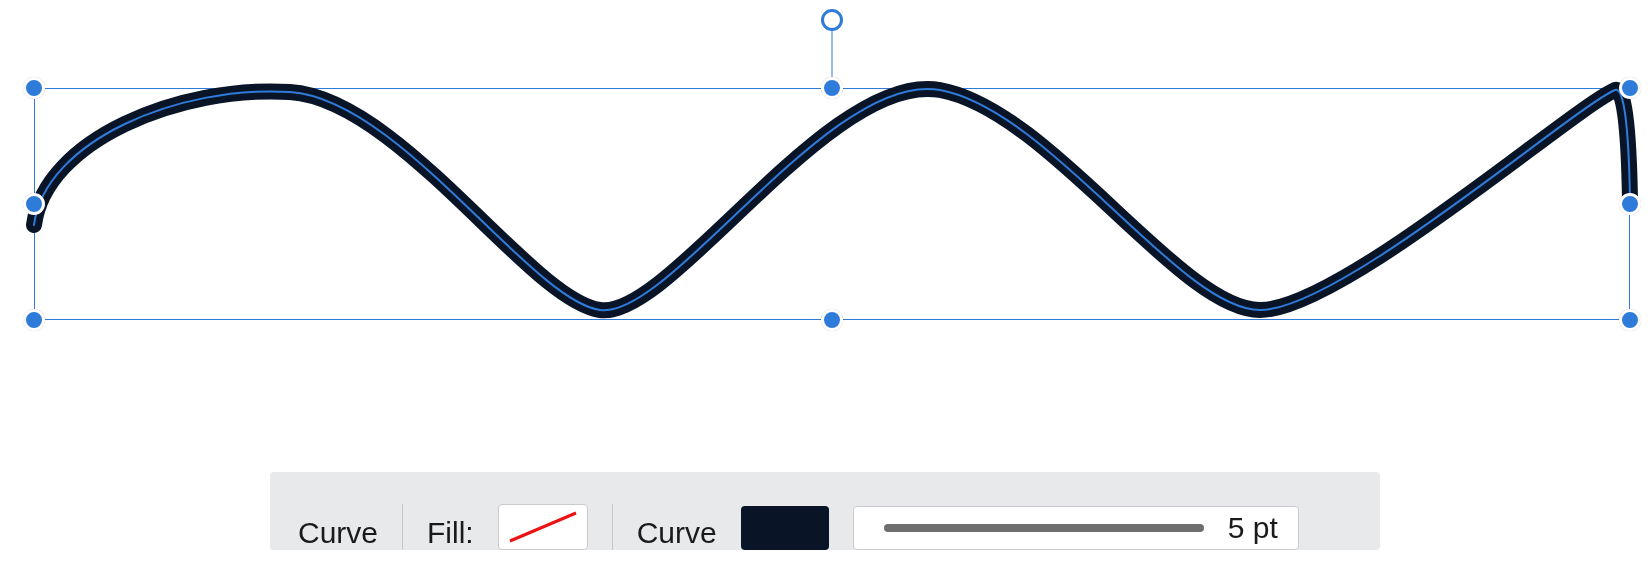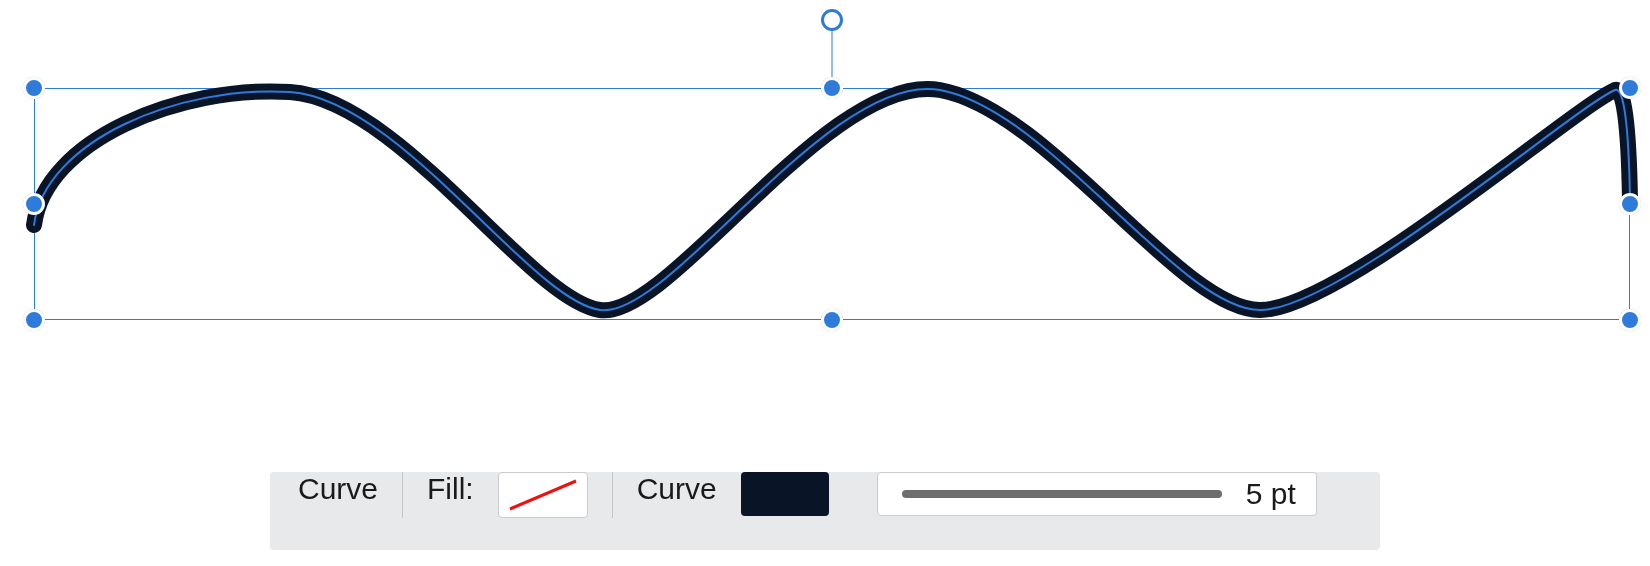--- a/index.html
+++ b/index.html
@@ -70,21 +70,21 @@
     display: flex;
     justify-content: center;
   }
   .toolbar {
     margin-top: 92px; 
     height: 78px;
     width: 1110px;
     background: #e8e9eb;
     border-radius: 4px;
     display: flex;
-    align-items: flex-start;
+    align-items: flex-end;
     gap: 24px;
     padding: 0 28px;
     box-sizing: border-box;
     font-size: 30px;
   }
 
   .sep {
     width: 1px;
     height: 46px;
     background: #c4c6c9;
@@ -105,30 +105,29 @@
 
   .stroke-swatch {
     width: 88px;
     height: 44px;
     border-radius: 4px;
     cursor: pointer;
   }
 
   .stroke-sample {
     height: 44px;
-    padding: 0 20px 0 24px;
+    padding: 0 20px 0 30px;
     background: #ffffff;
     border: 1px solid #c9cbce;
     border-radius: 4px;
     display: flex;
     align-items: center;
     gap: 24px;
     cursor: pointer;
     box-sizing: border-box;
-    margin-left: 24px;
   }
   .stroke-sample .line {
     width: 320px;
     height: 8px;
     border-radius: 4px;
     background: #6e6e6e;
   }
   .stroke-sample .val { font-size: 30px; white-space: nowrap; }
 </style>
 </head>

